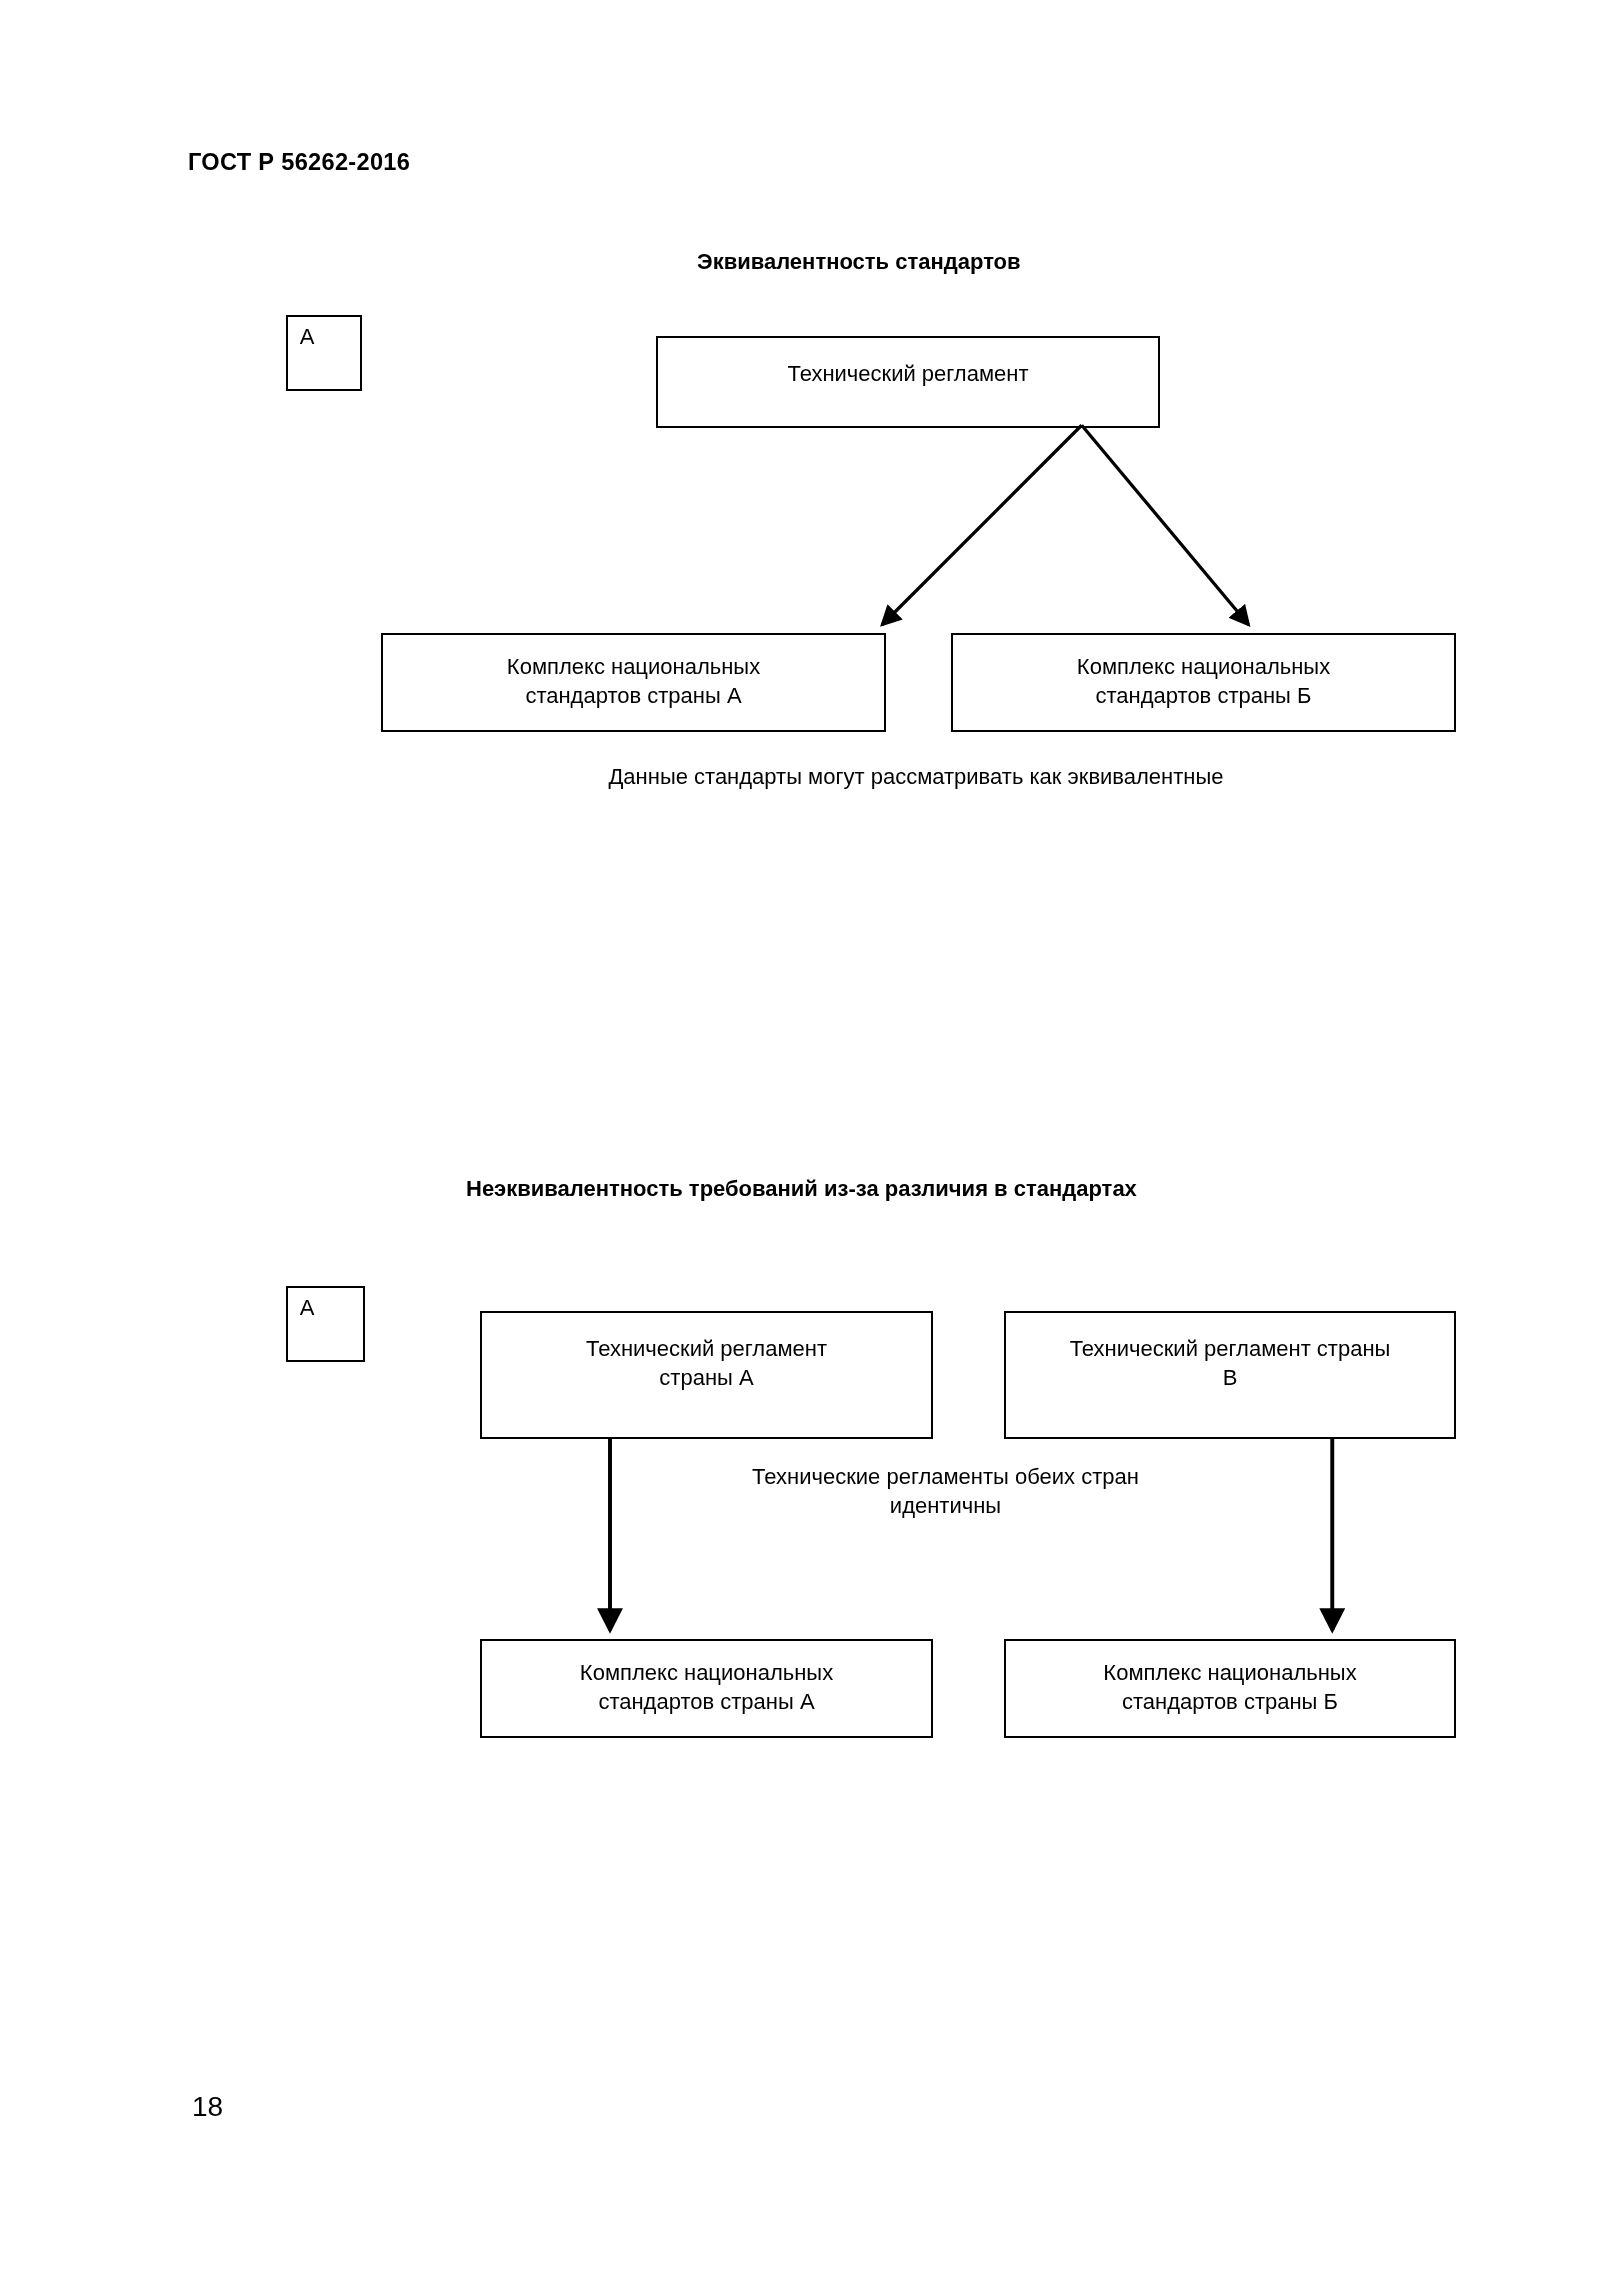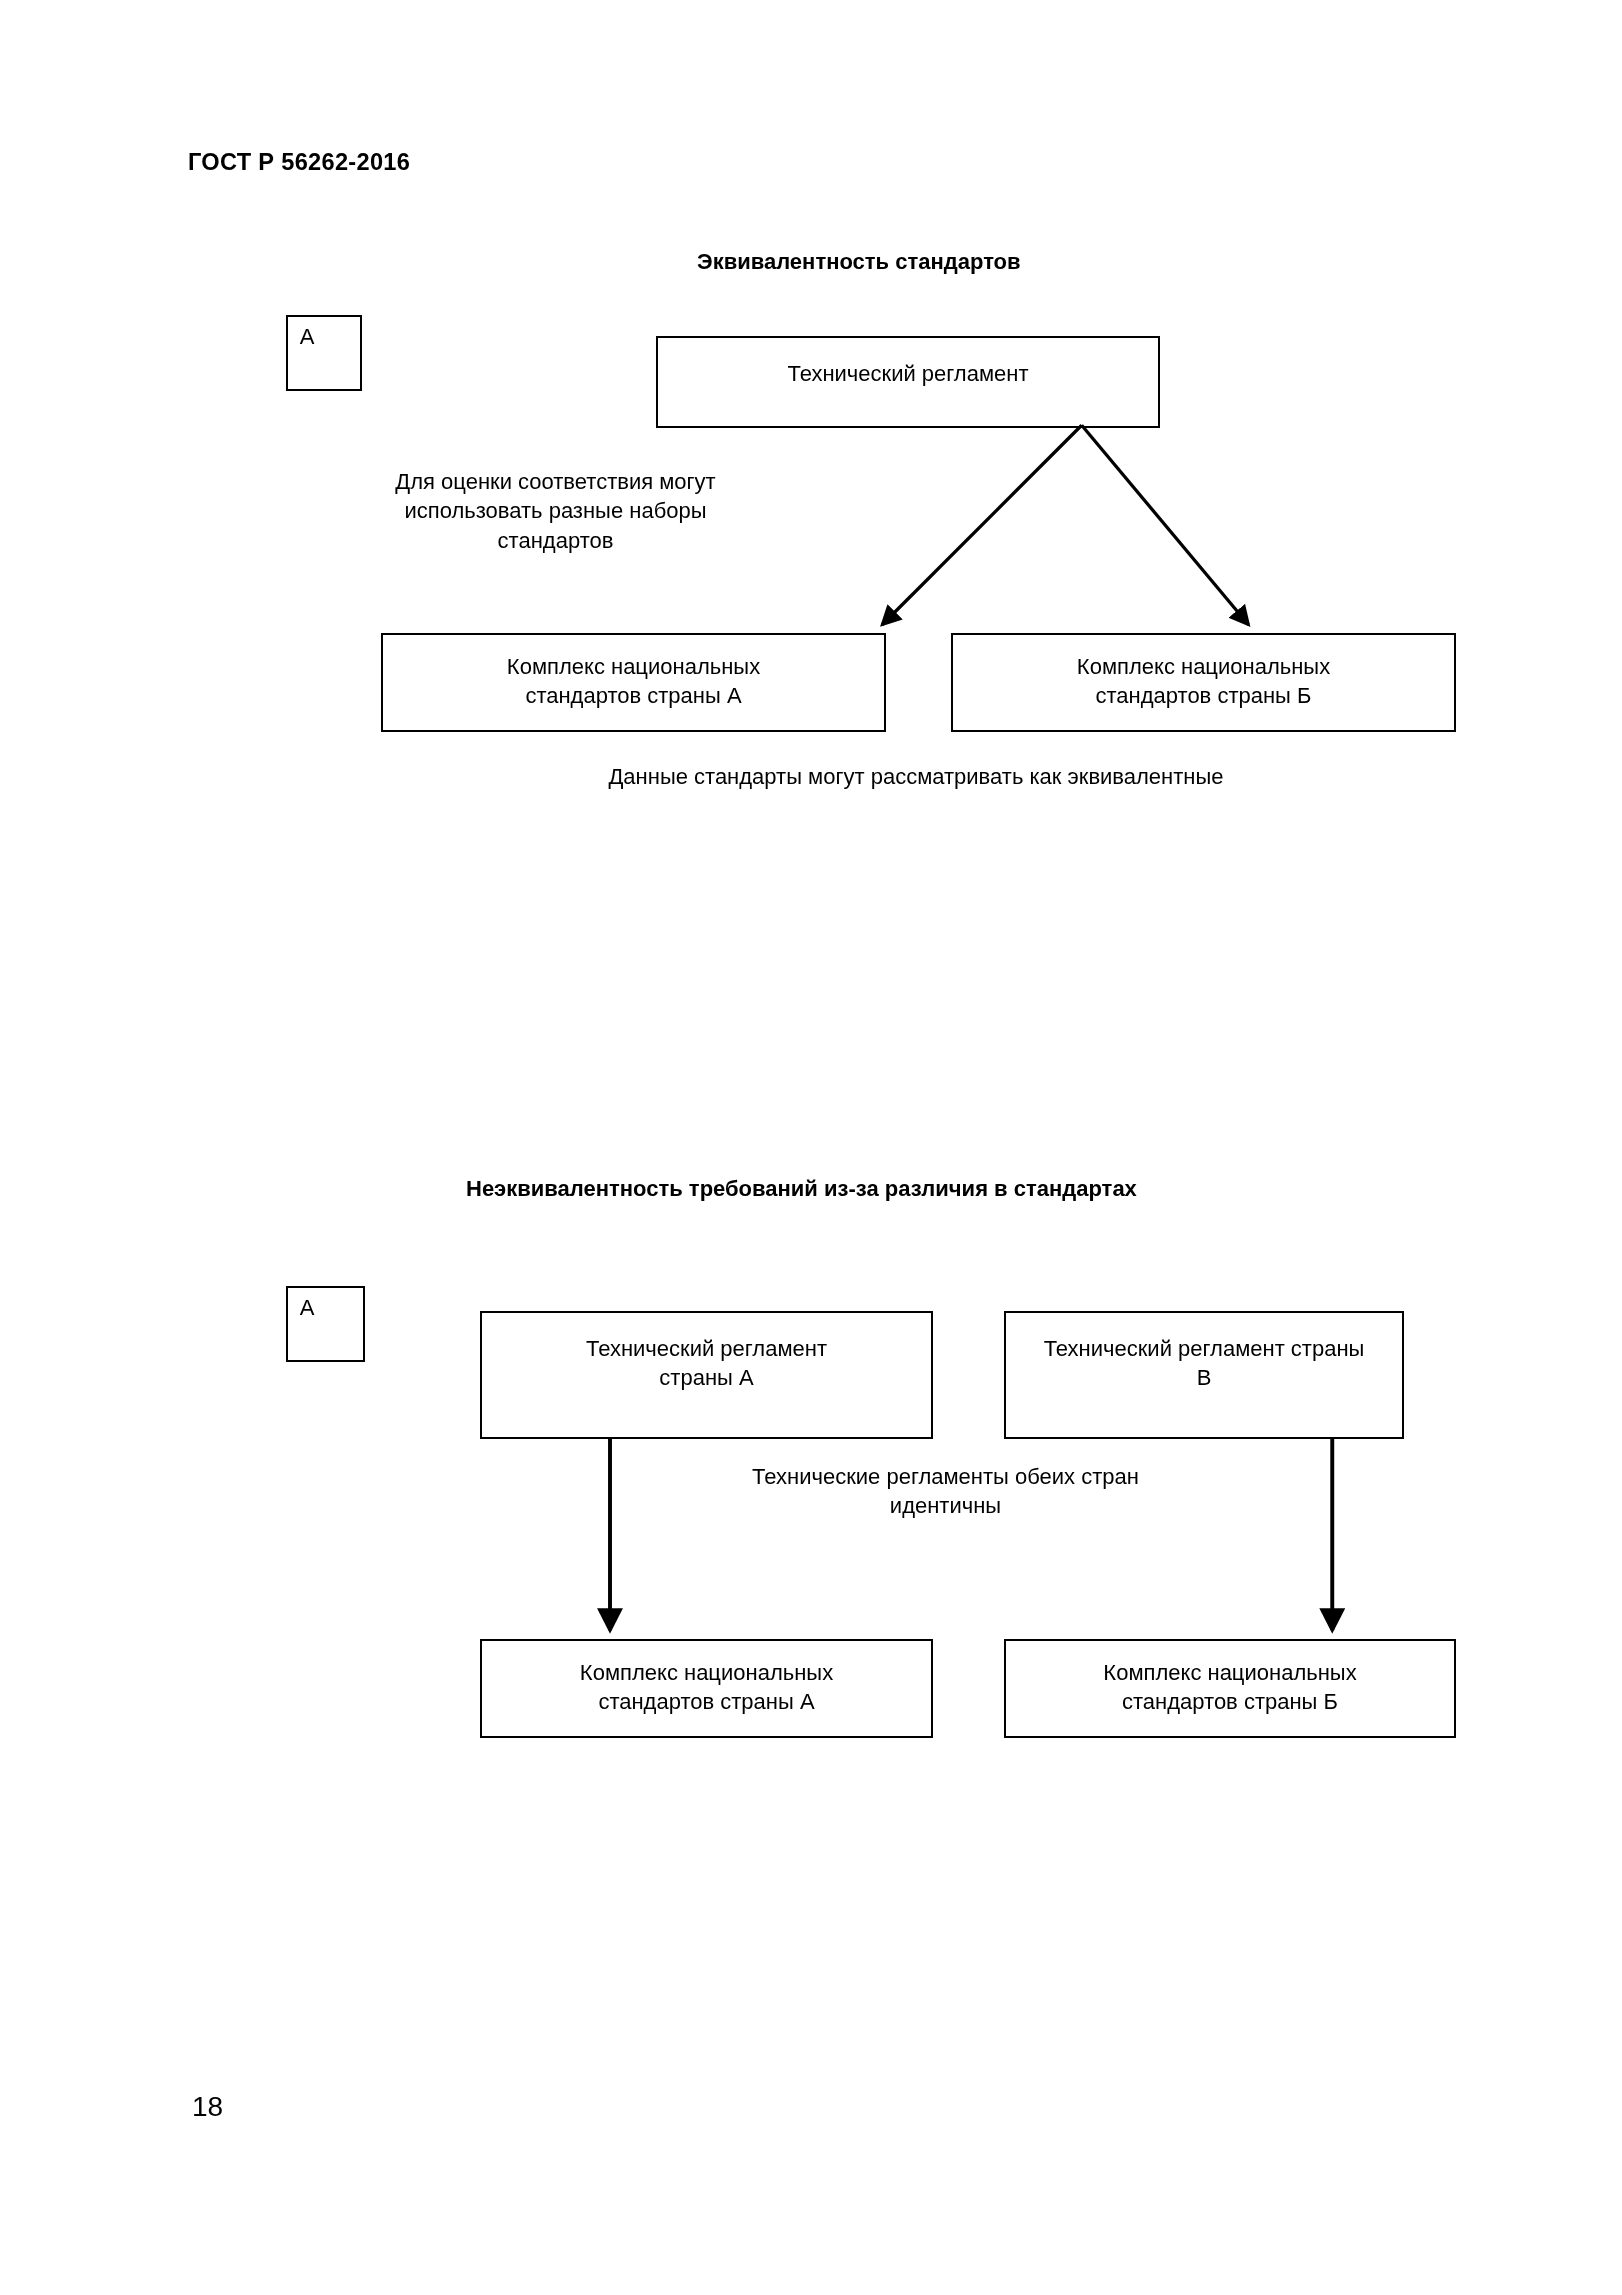--- a/index.html
+++ b/index.html
@@ -93,21 +93,21 @@
   #d1-left-box   { left: 381px;  top: 633px;  width: 505px;  height: 99px; }
   #d1-left-box .box-text  { padding-top: 17px; }
   #d1-right-box  { left: 951px; top: 633px;  width: 505px;  height: 99px; }
   #d1-right-box .box-text { padding-top: 17px; }
   #d1-caption    { left: 458px;  top: 762px; width: 916px; }
 
   
   #d2-tag        { left: 286px;  top: 1286px; width: 79px;  height: 76px; }
   #d2-left-top   { left: 480px;  top: 1311px; width: 453px;  height: 128px; }
   #d2-left-top .box-text  { padding-top: 21px; }
-  #d2-right-top  { left: 1004px; top: 1311px; width: 400px;  height: 128px; }
+  #d2-right-top  { left: 1004px; top: 1311px; width: 452px;  height: 128px; }
   #d2-right-top .box-text { padding-top: 21px; }
   #d2-note       { left: 589px;  top: 1462px; width: 713px; }
   #d2-left-bot   { left: 480px;  top: 1639px; width: 453px;  height: 99px; }
   #d2-left-bot .box-text  { padding-top: 17px; }
   #d2-right-bot  { left: 1004px; top: 1639px; width: 452px;  height: 99px; }
   #d2-right-bot .box-text { padding-top: 17px; }
   #d2-caption    { left: 393px;  top: 1796px; width: 1008px; line-height: 2.0; }
 
   
   #arrow-layer {
@@ -129,23 +129,20 @@
   <div class="section-title" id="title-1">Эквивалентность стандартов</div>
 
   <div class="tag-box" id="d1-tag">
     <span class="box-text">А</span>
   </div>
 
   <div class="box" id="d1-top-box">
     <span class="box-text">Технический регламент</span>
   </div>
 
-  <div class="free-text" id="d1-note">Для оценки соответствия могут
-использовать разные наборы
-стандартов</div>
 
   <div class="box" id="d1-left-box">
     <span class="box-text">Комплекс национальных
 стандартов страны А</span>
   </div>
 
   <div class="box" id="d1-right-box">
     <span class="box-text">Комплекс национальных
 стандартов страны Б</span>
   </div>

